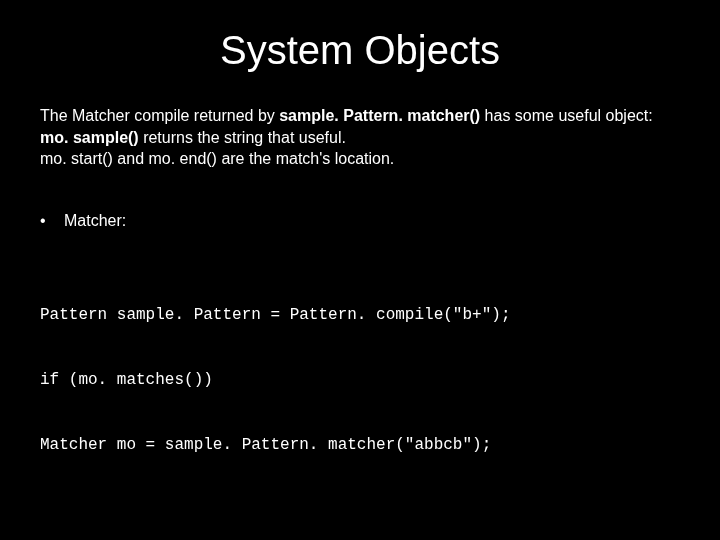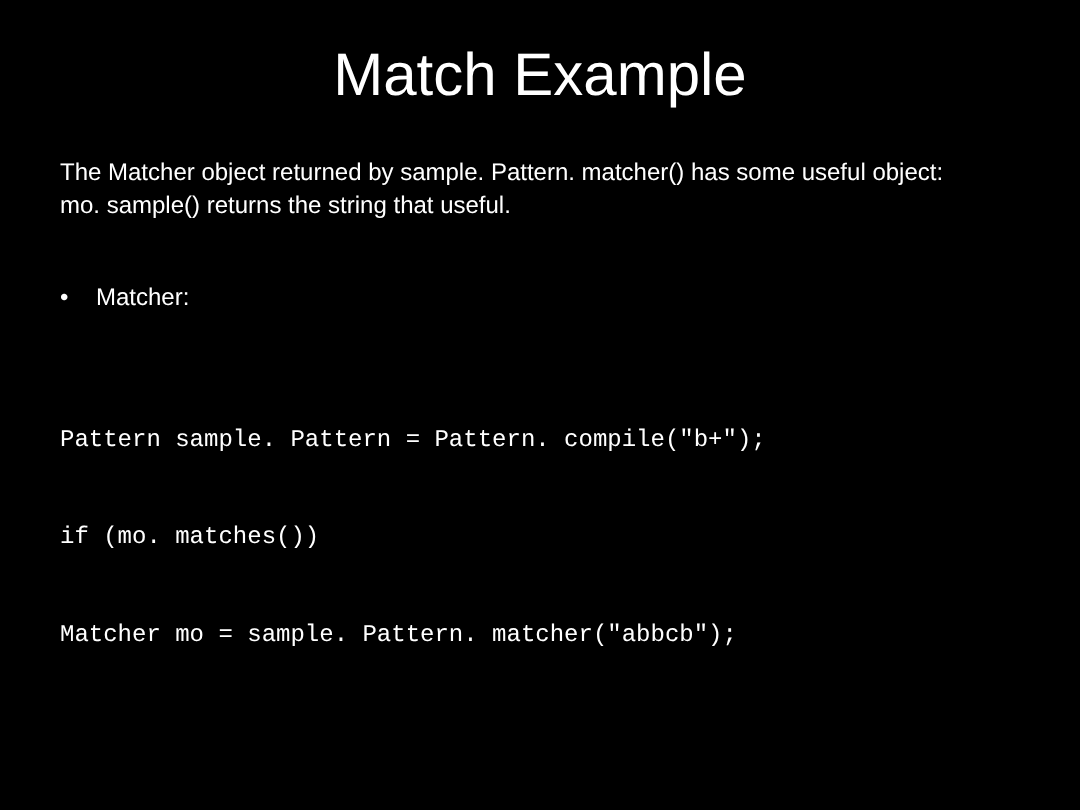--- a/index.html
+++ b/index.html
@@ -22,21 +22,21 @@
     font-size: 40px;
     font-weight: 400;
     text-align: center;
     margin-top: 28px;
     margin-bottom: 32px;
   }
   .body {
     font-size: 16px;
     line-height: 1.35;
   }
-  .bold { font-weight: 400; }
+  .bold { font-weight: 700; }
   .bullet-row {
     display: flex;
     align-items: baseline;
     margin-top: 42px;
     margin-bottom: 32px;
     font-size: 16px;
   }
   .bullet-dot {
     width: 24px;
     flex: 0 0 24px;
@@ -46,29 +46,30 @@
     font-size: 16px;
     line-height: 1.35;
     white-space: pre;
   }
 </style>
 </head>
 <body>
 
 <div class="slide">
 
-  <div class="title">Match Example</div>
+  <div class="title">System Objects</div>
 
   <div class="body">
     <div>
-      <span>The Matcher object returned by </span><span class="bold">sample. Pattern. matcher()</span><span> has some useful object:</span>
+      <span>The Matcher compile returned by </span><span class="bold">sample. Pattern. matcher()</span><span> has some useful object:</span>
     </div>
     <div>
       <span class="bold">mo. sample()</span><span> returns the string that useful.</span>
     </div>
+    <div>mo. start() and mo. end() are the match's location.</div>
   </div>
 
   <div class="bullet-row">
     <div class="bullet-dot">•</div>
     <div>Matcher:</div>
   </div>
 
   <div class="code">
     <div>Pattern sample. Pattern = Pattern. compile("b+");</div>
     <div>if (mo. matches())</div>

